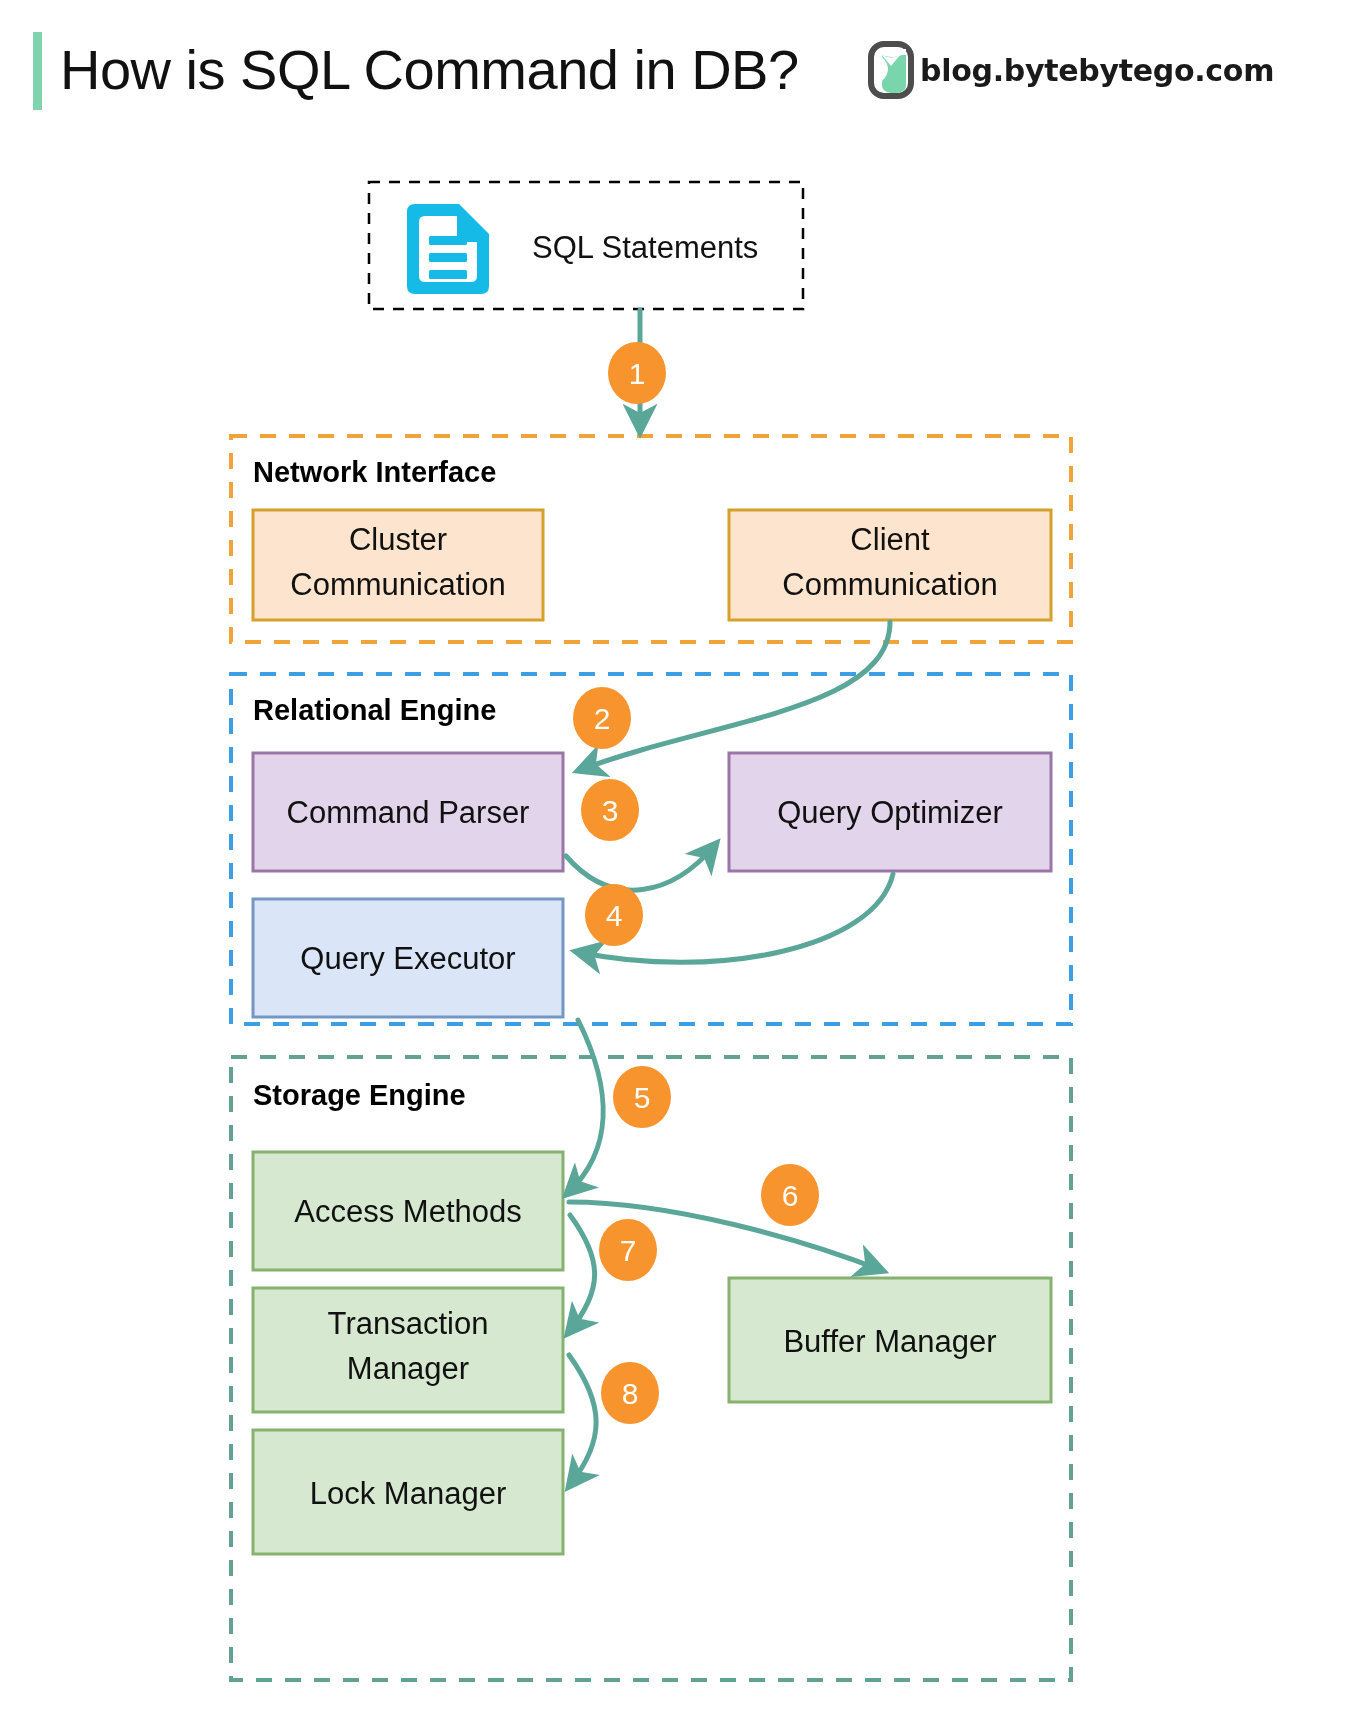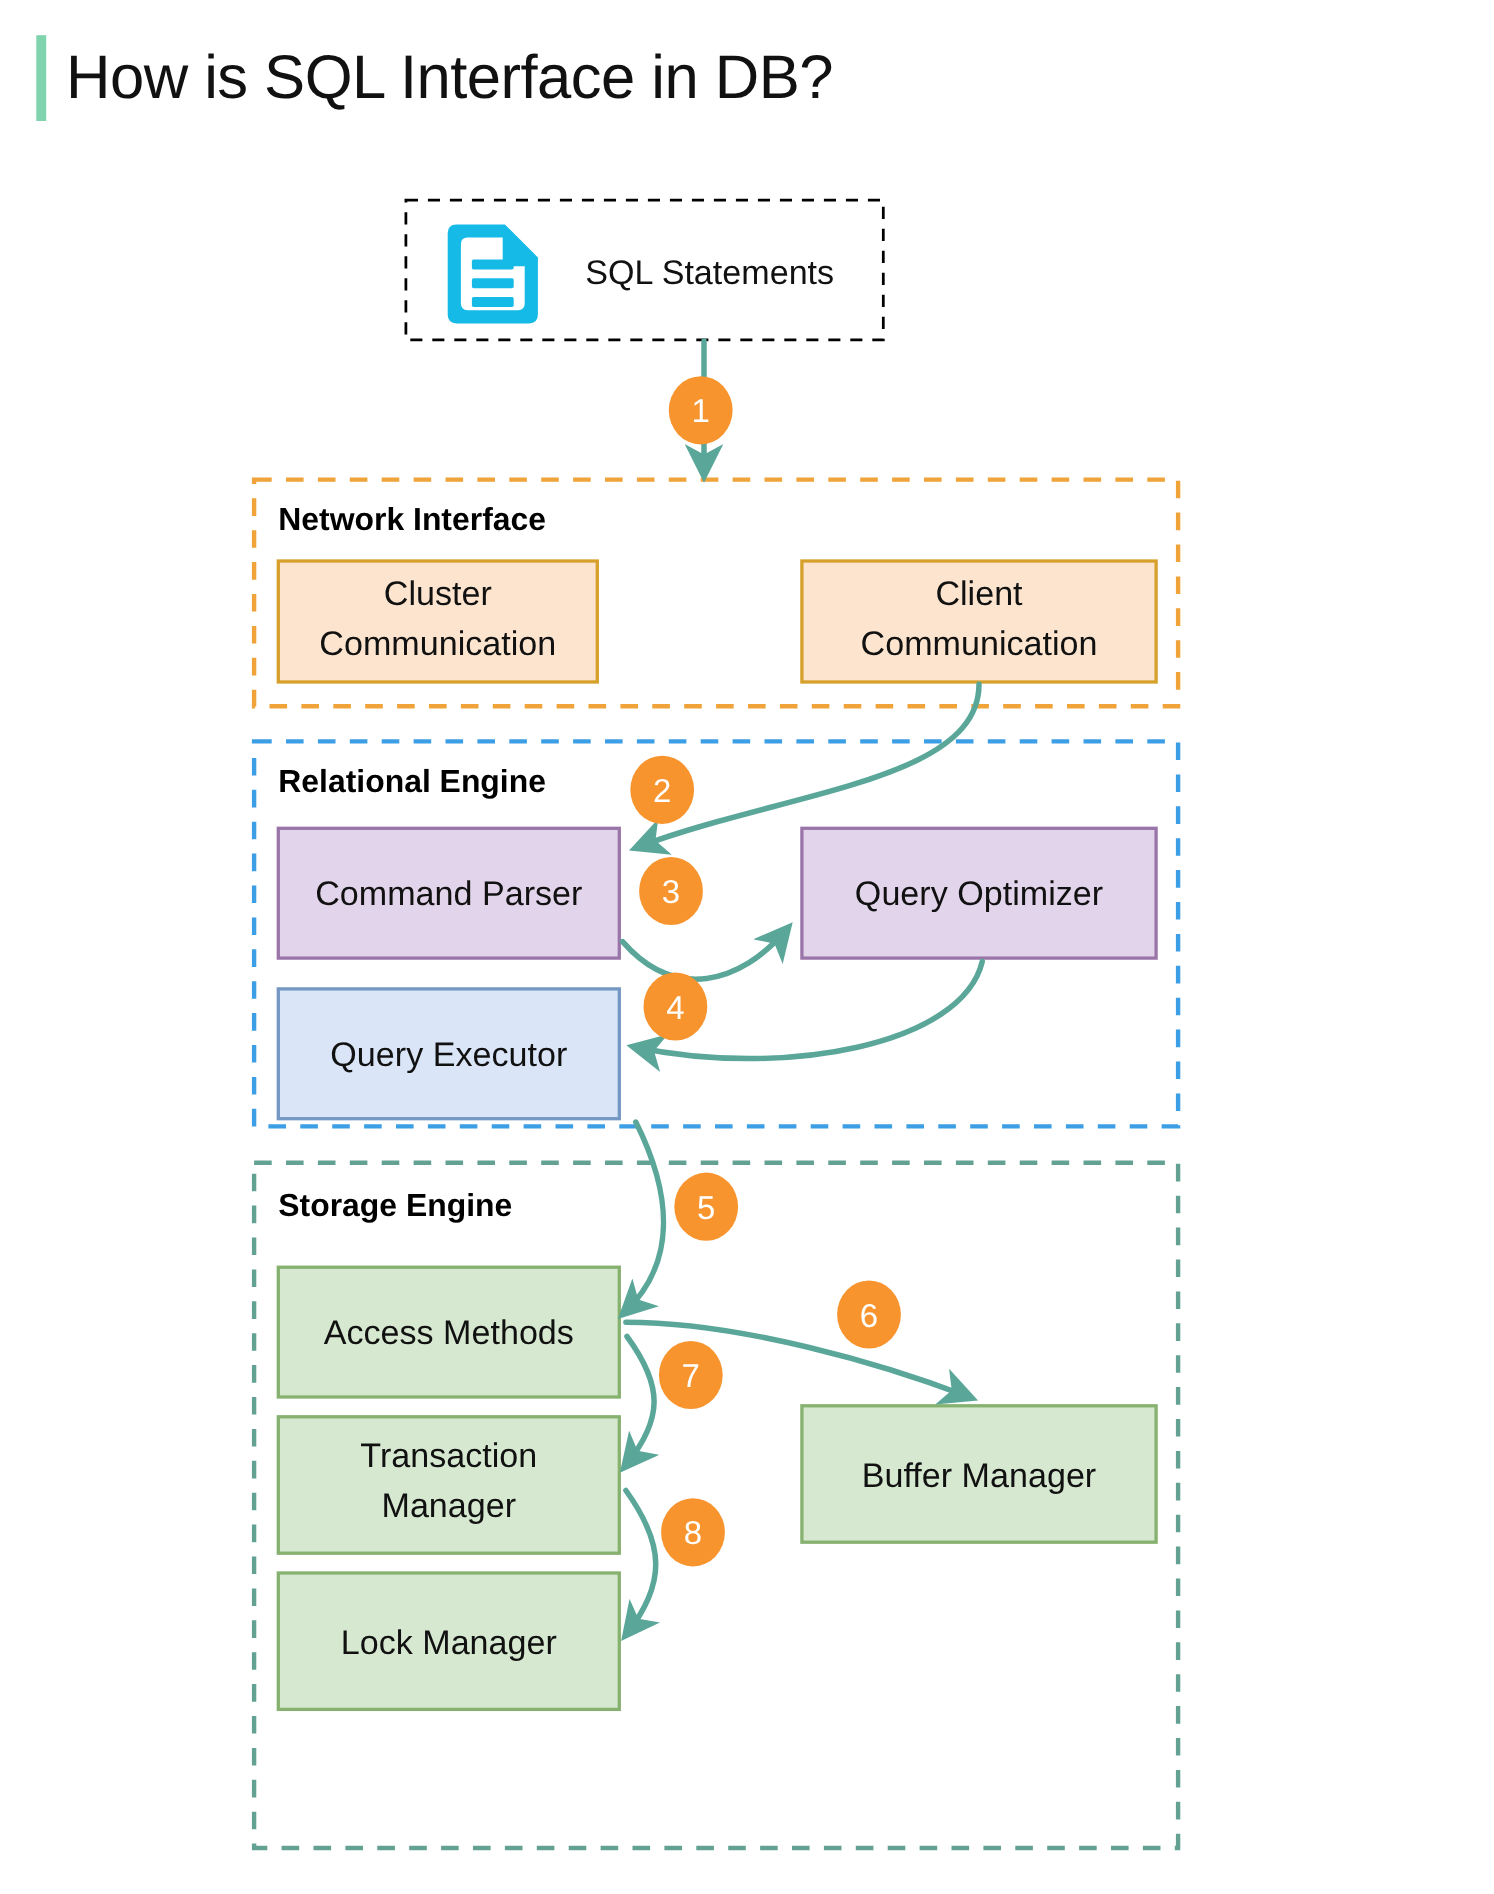--- a/index.html
+++ b/index.html
@@ -95,21 +95,31 @@
     font-size: 30px;
     font-weight: 400;
     fill: #ffffff;
   }
 </style>
 </head>
 <body>
 
 <div id="header">
   <div id="title-accent-bar"></div>
-  <div id="page-title">How is SQL Interface in DB?</div>
+  <div id="page-title">How is SQL Command in DB?</div>
+  <div id="brand">
+    <svg id="brand-logo" viewBox="0 0 46 58">
+      <rect x="3" y="3" width="40" height="52" rx="13" ry="13" fill="#ffffff" stroke="#4d4d4d" stroke-width="6"></rect>
+      <path d="M14 14 L38 14 L38 44 Q38 52 26 52 Q14 52 14 44 Z" fill="#79D6AC"></path>
+      <path d="M13 13 L23 25 L33 13 L33 13 Q23 20 13 13 Z" fill="#ffffff"></path>
+      <path d="M14 16 Q26 28 14 40 Z" fill="#ffffff"></path>
+      <path d="M10 12 Q24 20 38 12 L38 8 L10 8 Z" fill="#ffffff"></path>
+    </svg>
+    <div id="brand-text">blog.bytebytego.com</div>
+  </div>
 </div>
 
 <div id="diagram">
 <svg width="1358" height="1582" viewBox="0 0 1358 1582" xmlns="http://www.w3.org/2000/svg">
 
   <defs>
     <marker id="arrowTeal" viewBox="0 0 12 12" refX="9" refY="6" markerWidth="7" markerHeight="7" orient="auto-start-reverse">
       <path d="M 0 0 L 12 6 L 0 12 L 3.2 6 z" fill="#5AA79A"></path>
     </marker>
   </defs>

